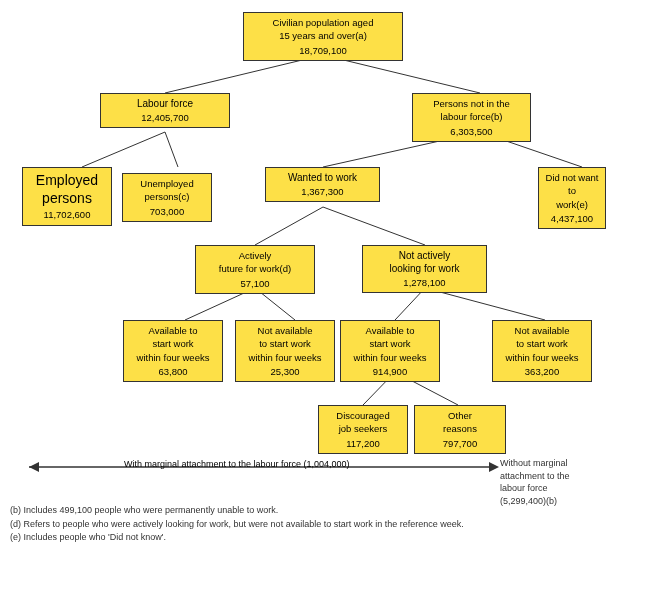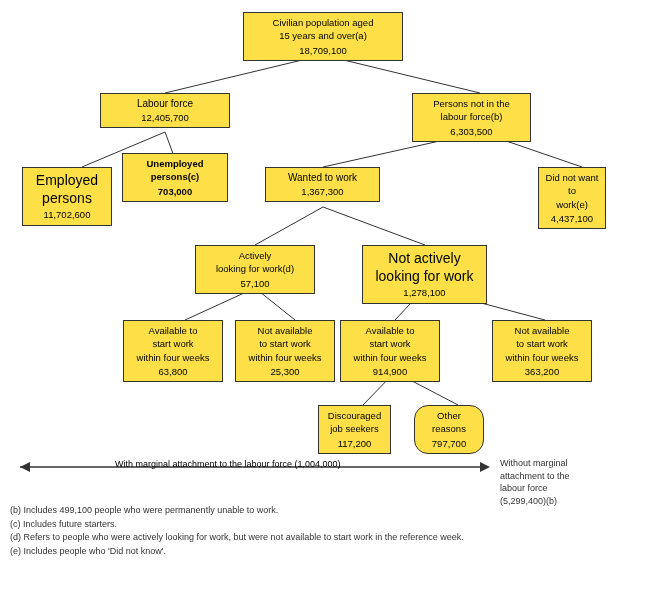--- a/index.html
+++ b/index.html
@@ -100,45 +100,45 @@
 labour force(b)</span>
     <div class="value">6,303,500</div>
   </div>
 
   <div class="node" style="left:12px; top:157px; width:90px;">
     <span style="white-space:pre-line; font-size:14px;">Employed
 persons</span>
     <div class="value">11,702,600</div>
   </div>
 
-  <div class="node" style="left:112px; top:143px; width:106px;font-weight:bold;">
+  <div class="node" style="left:112px; top:163px; width:90px;">
     <span style="white-space:pre-line; font-size:9.5px;">Unemployed
 persons(c)</span>
     <div class="value">703,000</div>
   </div>
 
   <div class="node" style="left:255px; top:157px; width:115px;">
     <span>Wanted to work</span>
     <div class="value">1,367,300</div>
   </div>
 
   <div class="node" style="left:528px; top:157px; width:68px;">
     <span style="white-space:pre-line; font-size:9.5px;">Did not want to
 work(e)</span>
     <div class="value">4,437,100</div>
   </div>
 
   <div class="node" style="left:185px; top:235px; width:120px;">
     <span style="white-space:pre-line; font-size:9.5px;">Actively
-looking for work(d)</span>
+future for work(d)</span>
     <div class="value">57,100</div>
   </div>
 
   <div class="node" style="left:352px; top:235px; width:125px;">
-    <span style="white-space:pre-line; font-size:14px;">Not actively
+    <span style="white-space:pre-line; font-size:10px;">Not actively
 looking for work</span>
     <div class="value">1,278,100</div>
   </div>
 
   <div class="node" style="left:113px; top:310px; width:100px;">
     <span style="white-space:pre-line; font-size:9.5px;">Available to
 start work
 within four weeks</span>
     <div class="value">63,800</div>
   </div>
@@ -157,33 +157,33 @@
     <div class="value">914,900</div>
   </div>
 
   <div class="node" style="left:482px; top:310px; width:100px;">
     <span style="white-space:pre-line; font-size:9.5px;">Not available
 to start work
 within four weeks</span>
     <div class="value">363,200</div>
   </div>
 
-  <div class="node" style="left:308px; top:395px; width:73px;text-align:center;">
+  <div class="node" style="left:308px; top:395px; width:90px;text-align:center;">
     <span style="white-space:pre-line; font-size:9.5px;">Discouraged
 job seekers</span>
     <div class="value">117,200</div>
   </div>
 
-  <div class="node" style="left:404px; top:395px; width:70px;border-radius:14px;">
+  <div class="node" style="left:404px; top:395px; width:92px;">
     <span style="white-space:pre-line; font-size:9.5px;">Other
 reasons</span>
     <div class="value">797,700</div>
   </div>
 
-  <div style="position:absolute; top:447px; left:5px; right:5px; display:flex; align-items:center;">
+  <div style="position:absolute; top:447px; left:14px; right:5px; display:flex; align-items:center;">
 
     <svg width="480" height="20" style="flex-shrink:0;">
 
       <polygon points="5,10 15,5 15,15" fill="#333"></polygon>
 
       <line x1="5" y1="10" x2="470" y2="10" stroke="#333" stroke-width="1.5"></line>
 
       <polygon points="475,10 465,5 465,15" fill="#333"></polygon>
     </svg>
     <div style="position:absolute; left:100px; top:2px; font-size:9px; white-space:nowrap;">With marginal attachment to the labour force (1,004,000)</div>
@@ -191,16 +191,15 @@
 
   <div style="position:absolute; top:447px; left:490px; font-size:9px; line-height:1.4; color:#333; white-space:pre-line;">Without marginal
 attachment to the
 labour force
 (5,299,400)(b)</div>
 
 </div>
 
 <div class="footnotes" style="margin-top:4px;">
   <div>(b) Includes 499,100 people who were permanently unable to work.</div>
-  <div>(c) Includes future starters.</div>
   <div>(d) Refers to people who were actively looking for work, but were not available to start work in the reference week.</div>
   <div>(e) Includes people who 'Did not know'.</div>
 </div>
 
 </body></html>

